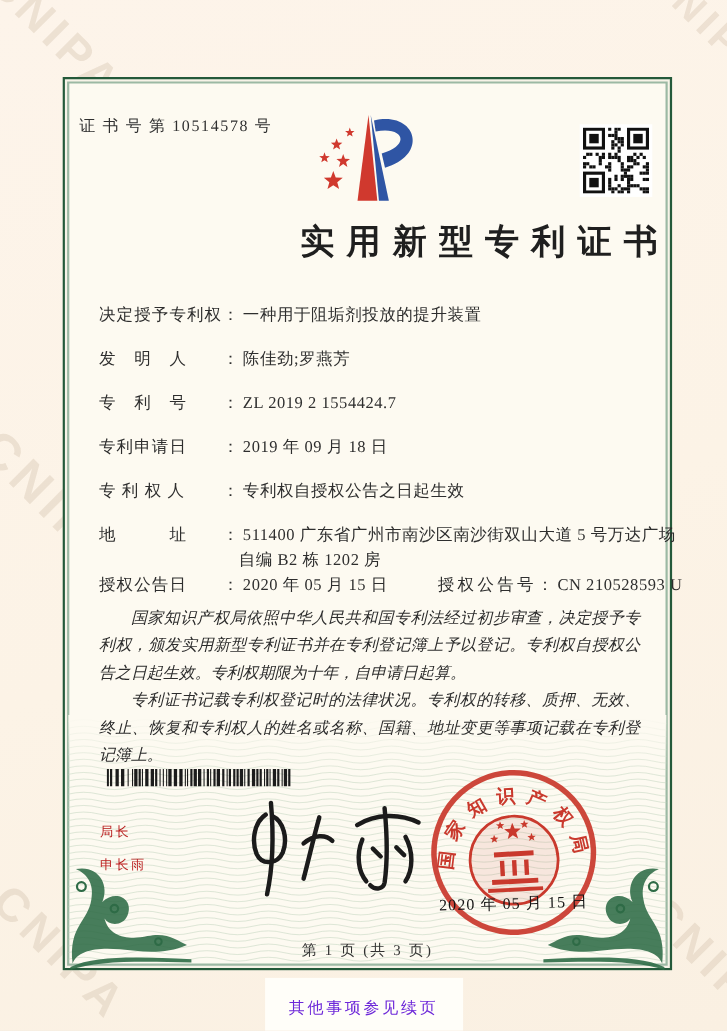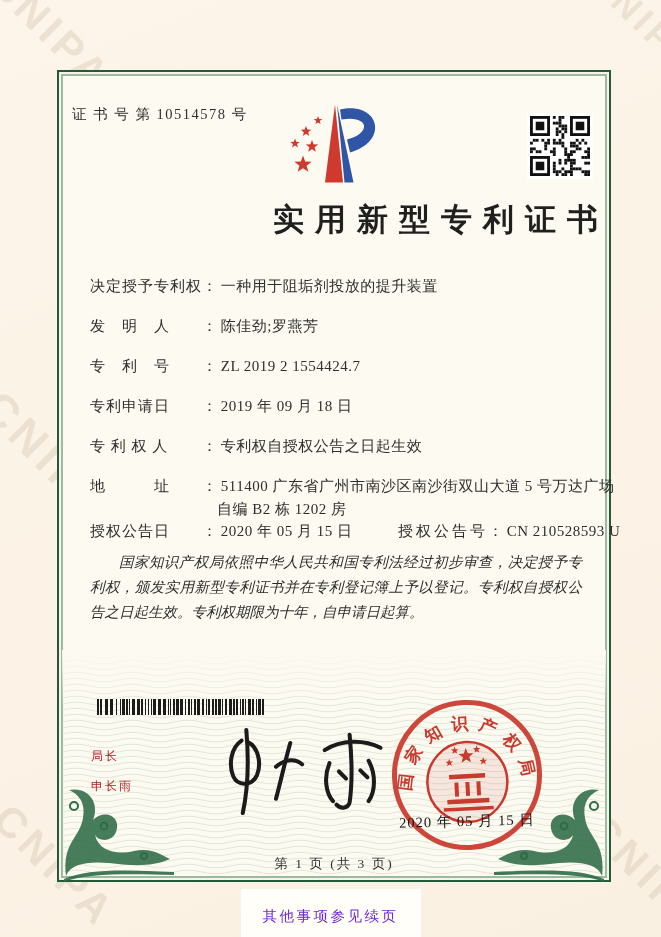--- a/index.html
+++ b/index.html
@@ -240,20 +240,21 @@
         <span class="fvalue">2020 年 05 月 15 日</span>
         <span class="grant-right">
           <span class="flabel">授权公告号</span><span>：</span>
           <span class="fvalue">CN 210528593 U</span>
         </span>
       </div>
     </div>
 
     <div class="paras">
       <p>国家知识产权局依照中华人民共和国专利法经过初步审查，决定授予专利权，颁发实用新型专利证书并在专利登记簿上予以登记。专利权自授权公告之日起生效。专利权期限为十年，自申请日起算。</p>
+      <p>专利证书记载专利权登记时的法律状况。专利权的转移、质押、无效、终止、恢复和专利权人的姓名或名称、国籍、地址变更等事项记载在专利登记簿上。</p>
     </div>
 
     <div class="band">
       <svg id="waves" width="544" height="228" viewBox="0 0 544 228">
         <path d="M0 6 q14 -3.5 28 0 t28 0 t28 0 t28 0 t28 0 t28 0 t28 0 t28 0 t28 0 t28 0 t28 0 t28 0 t28 0 t28 0 t28 0 t28 0 t28 0 t28 0 t28 0 t28 0 M0 12 q14 -3.5 28 0 t28 0 t28 0 t28 0 t28 0 t28 0 t28 0 t28 0 t28 0 t28 0 t28 0 t28 0 t28 0 t28 0 t28 0 t28 0 t28 0 t28 0 t28 0 t28 0 M0 18 q14 -3.5 28 0 t28 0 t28 0 t28 0 t28 0 t28 0 t28 0 t28 0 t28 0 t28 0 t28 0 t28 0 t28 0 t28 0 t28 0 t28 0 t28 0 t28 0 t28 0 t28 0 M0 24 q14 -3.5 28 0 t28 0 t28 0 t28 0 t28 0 t28 0 t28 0 t28 0 t28 0 t28 0 t28 0 t28 0 t28 0 t28 0 t28 0 t28 0 t28 0 t28 0 t28 0 t28 0 M0 30 q14 -3.5 28 0 t28 0 t28 0 t28 0 t28 0 t28 0 t28 0 t28 0 t28 0 t28 0 t28 0 t28 0 t28 0 t28 0 t28 0 t28 0 t28 0 t28 0 t28 0 t28 0 M0 36 q14 -3.5 28 0 t28 0 t28 0 t28 0 t28 0 t28 0 t28 0 t28 0 t28 0 t28 0 t28 0 t28 0 t28 0 t28 0 t28 0 t28 0 t28 0 t28 0 t28 0 t28 0 M0 42 q14 -3.5 28 0 t28 0 t28 0 t28 0 t28 0 t28 0 t28 0 t28 0 t28 0 t28 0 t28 0 t28 0 t28 0 t28 0 t28 0 t28 0 t28 0 t28 0 t28 0 t28 0 M0 48 q14 -3.5 28 0 t28 0 t28 0 t28 0 t28 0 t28 0 t28 0 t28 0 t28 0 t28 0 t28 0 t28 0 t28 0 t28 0 t28 0 t28 0 t28 0 t28 0 t28 0 t28 0 M0 54 q14 -3.5 28 0 t28 0 t28 0 t28 0 t28 0 t28 0 t28 0 t28 0 t28 0 t28 0 t28 0 t28 0 t28 0 t28 0 t28 0 t28 0 t28 0 t28 0 t28 0 t28 0 M0 60 q14 -3.5 28 0 t28 0 t28 0 t28 0 t28 0 t28 0 t28 0 t28 0 t28 0 t28 0 t28 0 t28 0 t28 0 t28 0 t28 0 t28 0 t28 0 t28 0 t28 0 t28 0 M0 66 q14 -3.5 28 0 t28 0 t28 0 t28 0 t28 0 t28 0 t28 0 t28 0 t28 0 t28 0 t28 0 t28 0 t28 0 t28 0 t28 0 t28 0 t28 0 t28 0 t28 0 t28 0 M0 72 q14 -3.5 28 0 t28 0 t28 0 t28 0 t28 0 t28 0 t28 0 t28 0 t28 0 t28 0 t28 0 t28 0 t28 0 t28 0 t28 0 t28 0 t28 0 t28 0 t28 0 t28 0 M0 78 q14 -3.5 28 0 t28 0 t28 0 t28 0 t28 0 t28 0 t28 0 t28 0 t28 0 t28 0 t28 0 t28 0 t28 0 t28 0 t28 0 t28 0 t28 0 t28 0 t28 0 t28 0 M0 84 q14 -3.5 28 0 t28 0 t28 0 t28 0 t28 0 t28 0 t28 0 t28 0 t28 0 t28 0 t28 0 t28 0 t28 0 t28 0 t28 0 t28 0 t28 0 t28 0 t28 0 t28 0 M0 90 q14 -3.5 28 0 t28 0 t28 0 t28 0 t28 0 t28 0 t28 0 t28 0 t28 0 t28 0 t28 0 t28 0 t28 0 t28 0 t28 0 t28 0 t28 0 t28 0 t28 0 t28 0 M0 96 q14 -3.5 28 0 t28 0 t28 0 t28 0 t28 0 t28 0 t28 0 t28 0 t28 0 t28 0 t28 0 t28 0 t28 0 t28 0 t28 0 t28 0 t28 0 t28 0 t28 0 t28 0 M0 102 q14 -3.5 28 0 t28 0 t28 0 t28 0 t28 0 t28 0 t28 0 t28 0 t28 0 t28 0 t28 0 t28 0 t28 0 t28 0 t28 0 t28 0 t28 0 t28 0 t28 0 t28 0 M0 108 q14 -3.5 28 0 t28 0 t28 0 t28 0 t28 0 t28 0 t28 0 t28 0 t28 0 t28 0 t28 0 t28 0 t28 0 t28 0 t28 0 t28 0 t28 0 t28 0 t28 0 t28 0 M0 114 q14 -3.5 28 0 t28 0 t28 0 t28 0 t28 0 t28 0 t28 0 t28 0 t28 0 t28 0 t28 0 t28 0 t28 0 t28 0 t28 0 t28 0 t28 0 t28 0 t28 0 t28 0 M0 120 q14 -3.5 28 0 t28 0 t28 0 t28 0 t28 0 t28 0 t28 0 t28 0 t28 0 t28 0 t28 0 t28 0 t28 0 t28 0 t28 0 t28 0 t28 0 t28 0 t28 0 t28 0 M0 126 q14 -3.5 28 0 t28 0 t28 0 t28 0 t28 0 t28 0 t28 0 t28 0 t28 0 t28 0 t28 0 t28 0 t28 0 t28 0 t28 0 t28 0 t28 0 t28 0 t28 0 t28 0 M0 132 q14 -3.5 28 0 t28 0 t28 0 t28 0 t28 0 t28 0 t28 0 t28 0 t28 0 t28 0 t28 0 t28 0 t28 0 t28 0 t28 0 t28 0 t28 0 t28 0 t28 0 t28 0 M0 138 q14 -3.5 28 0 t28 0 t28 0 t28 0 t28 0 t28 0 t28 0 t28 0 t28 0 t28 0 t28 0 t28 0 t28 0 t28 0 t28 0 t28 0 t28 0 t28 0 t28 0 t28 0 M0 144 q14 -3.5 28 0 t28 0 t28 0 t28 0 t28 0 t28 0 t28 0 t28 0 t28 0 t28 0 t28 0 t28 0 t28 0 t28 0 t28 0 t28 0 t28 0 t28 0 t28 0 t28 0 M0 150 q14 -3.5 28 0 t28 0 t28 0 t28 0 t28 0 t28 0 t28 0 t28 0 t28 0 t28 0 t28 0 t28 0 t28 0 t28 0 t28 0 t28 0 t28 0 t28 0 t28 0 t28 0 M0 156 q14 -3.5 28 0 t28 0 t28 0 t28 0 t28 0 t28 0 t28 0 t28 0 t28 0 t28 0 t28 0 t28 0 t28 0 t28 0 t28 0 t28 0 t28 0 t28 0 t28 0 t28 0 M0 162 q14 -3.5 28 0 t28 0 t28 0 t28 0 t28 0 t28 0 t28 0 t28 0 t28 0 t28 0 t28 0 t28 0 t28 0 t28 0 t28 0 t28 0 t28 0 t28 0 t28 0 t28 0 M0 168 q14 -3.5 28 0 t28 0 t28 0 t28 0 t28 0 t28 0 t28 0 t28 0 t28 0 t28 0 t28 0 t28 0 t28 0 t28 0 t28 0 t28 0 t28 0 t28 0 t28 0 t28 0 M0 174 q14 -3.5 28 0 t28 0 t28 0 t28 0 t28 0 t28 0 t28 0 t28 0 t28 0 t28 0 t28 0 t28 0 t28 0 t28 0 t28 0 t28 0 t28 0 t28 0 t28 0 t28 0 M0 180 q14 -3.5 28 0 t28 0 t28 0 t28 0 t28 0 t28 0 t28 0 t28 0 t28 0 t28 0 t28 0 t28 0 t28 0 t28 0 t28 0 t28 0 t28 0 t28 0 t28 0 t28 0 M0 186 q14 -3.5 28 0 t28 0 t28 0 t28 0 t28 0 t28 0 t28 0 t28 0 t28 0 t28 0 t28 0 t28 0 t28 0 t28 0 t28 0 t28 0 t28 0 t28 0 t28 0 t28 0 M0 192 q14 -3.5 28 0 t28 0 t28 0 t28 0 t28 0 t28 0 t28 0 t28 0 t28 0 t28 0 t28 0 t28 0 t28 0 t28 0 t28 0 t28 0 t28 0 t28 0 t28 0 t28 0 M0 198 q14 -3.5 28 0 t28 0 t28 0 t28 0 t28 0 t28 0 t28 0 t28 0 t28 0 t28 0 t28 0 t28 0 t28 0 t28 0 t28 0 t28 0 t28 0 t28 0 t28 0 t28 0 M0 204 q14 -3.5 28 0 t28 0 t28 0 t28 0 t28 0 t28 0 t28 0 t28 0 t28 0 t28 0 t28 0 t28 0 t28 0 t28 0 t28 0 t28 0 t28 0 t28 0 t28 0 t28 0 M0 210 q14 -3.5 28 0 t28 0 t28 0 t28 0 t28 0 t28 0 t28 0 t28 0 t28 0 t28 0 t28 0 t28 0 t28 0 t28 0 t28 0 t28 0 t28 0 t28 0 t28 0 t28 0 M0 216 q14 -3.5 28 0 t28 0 t28 0 t28 0 t28 0 t28 0 t28 0 t28 0 t28 0 t28 0 t28 0 t28 0 t28 0 t28 0 t28 0 t28 0 t28 0 t28 0 t28 0 t28 0 M0 222 q14 -3.5 28 0 t28 0 t28 0 t28 0 t28 0 t28 0 t28 0 t28 0 t28 0 t28 0 t28 0 t28 0 t28 0 t28 0 t28 0 t28 0 t28 0 t28 0 t28 0 t28 0 " fill="none" stroke="#c5d6c2" stroke-width="0.8" opacity="0.65"></path>
       </svg>
       <div class="band-fade"></div>
     </div>
 
     <svg class="corner left" viewBox="0 0 118 102">

